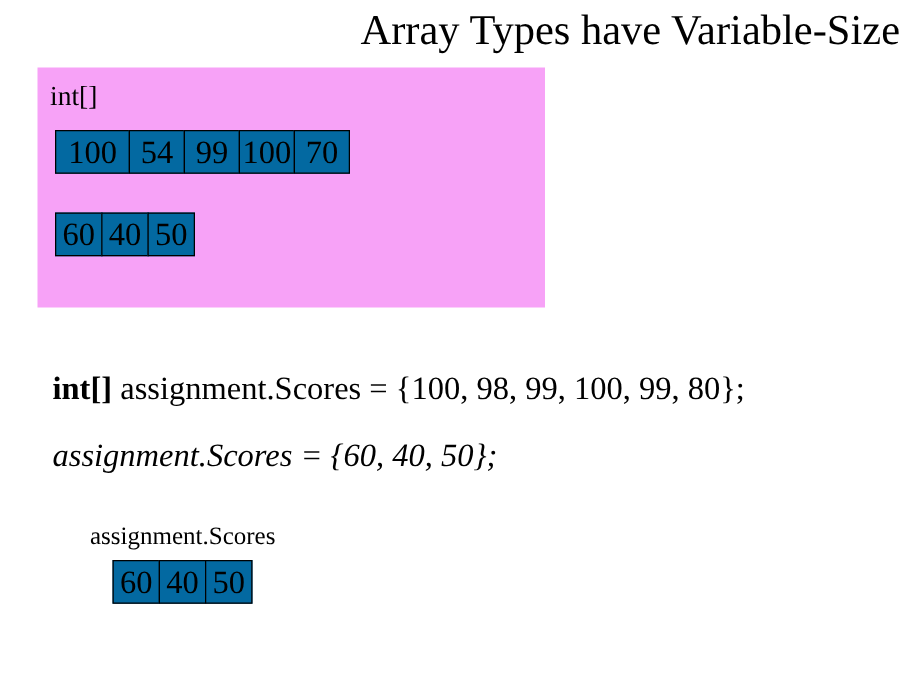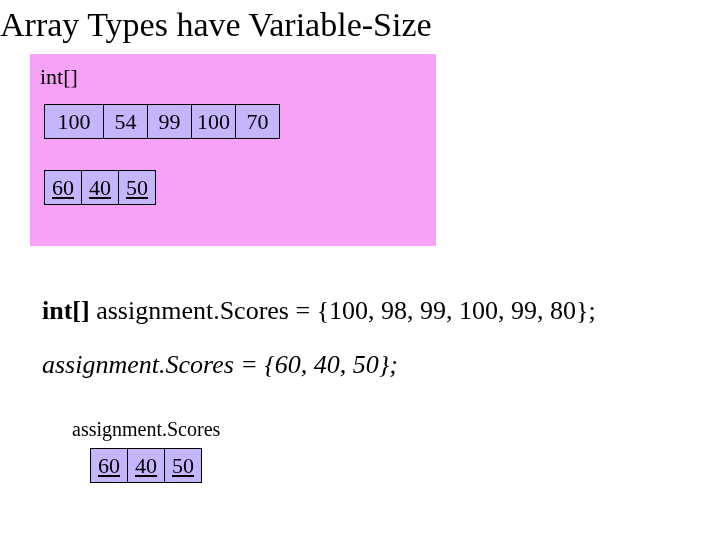--- a/index.html
+++ b/index.html
@@ -5,21 +5,21 @@
   * { box-sizing: border-box; margin: 0; padding: 0; }
   body {
     width: 720px;
     height: 540px;
     font-family: "Times New Roman", Times, serif;
     background: #fff;
     position: relative;
   }
   .title {
     font-size: 34px;
-    text-align: left;
+    text-align: right;
     padding-top: 6px;
     padding-bottom: 6px;
     font-weight: normal;
   }
   .pink-box {
     position: absolute;
     top: 54px;
     left: 30px;
     width: 406px;
     height: 192px;
@@ -39,31 +39,31 @@
     left: 10px;
     font-size: 22px;
   }
   .array-row {
     position: absolute;
     display: flex;
     height: 35px;
   }
   .cell {
     border: 1px solid #000;
-    background: #c4b5fd;
-    font-size: 22px;
+    background: #0369a1;
+    font-size: 26px;
     display: flex;
     align-items: center;
     justify-content: center;
     margin-left: -1px;
   }
   .cell:first-child { margin-left: 0; }
   .w-lg { width: 60px; }
   .w-md { width: 45px; }
-  .w-sm { width: 38px; text-decoration: underline; }
+  .w-sm { width: 38px; }
   .code-line {
     position: absolute;
     font-size: 26px;
     left: 42px;
   }
   .bold { font-weight: bold; }
   .label2 {
     position: absolute;
     font-size: 20px;
   }

